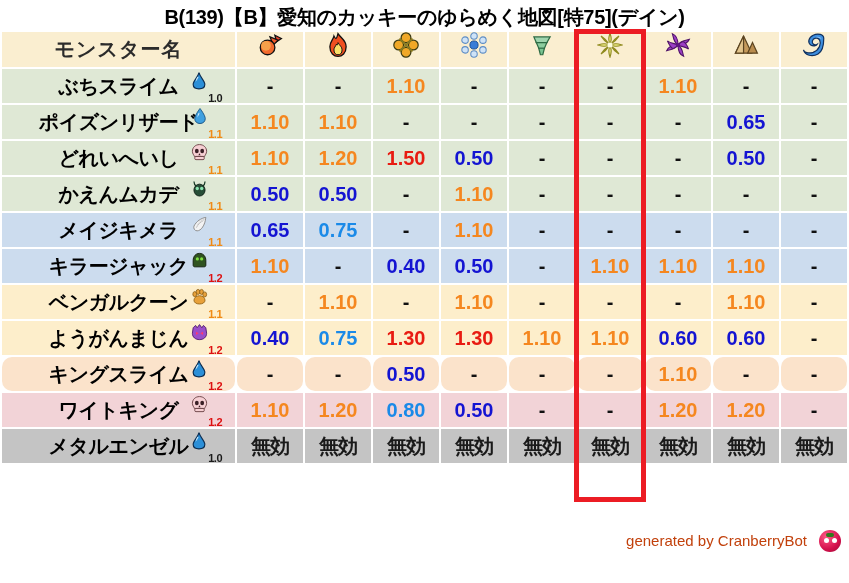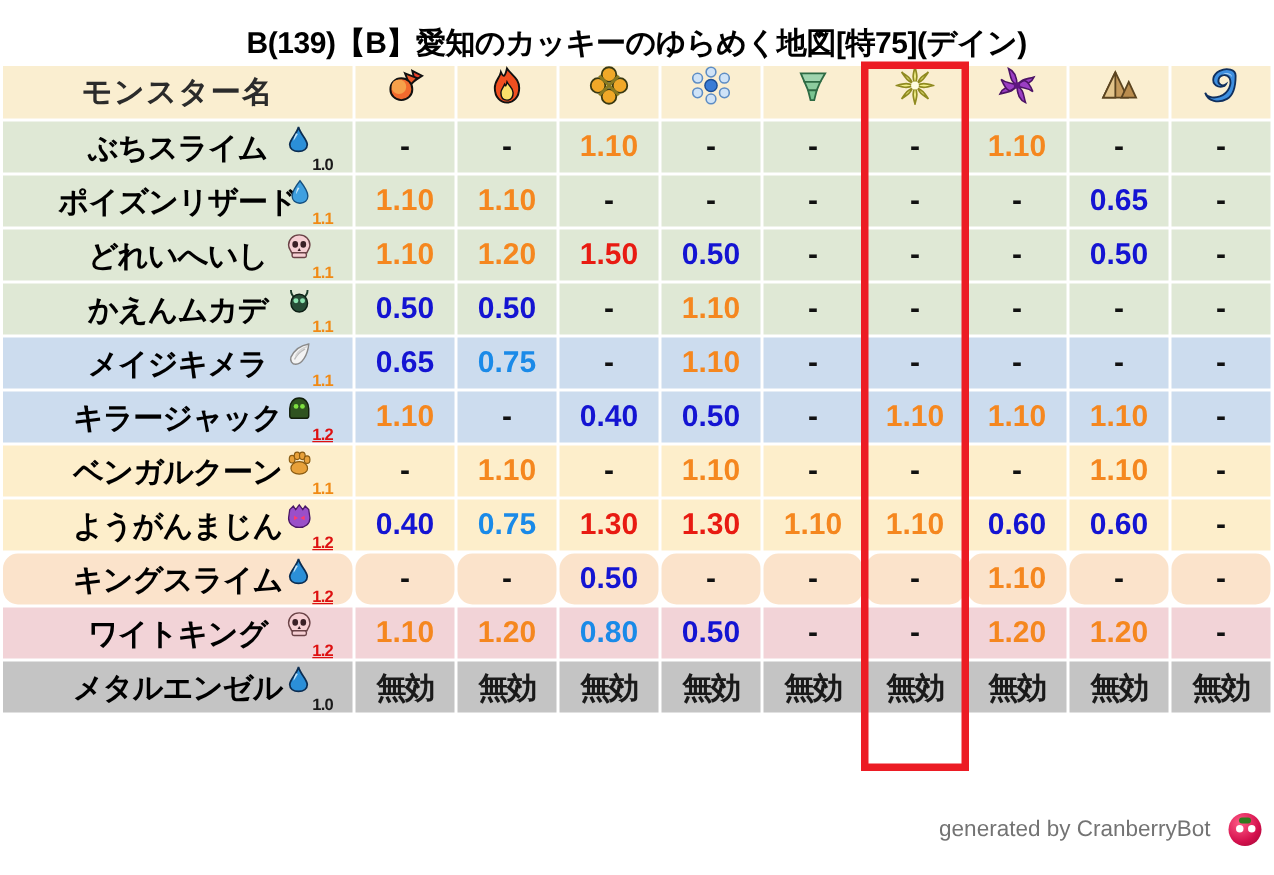--- a/index.html
+++ b/index.html
@@ -8,21 +8,21 @@
     background:#ffffff;
     font-family:"Liberation Sans","DejaVu Sans",sans-serif;
     overflow:hidden;
   }
   #page-title{
     text-align:center;
     font-size:20px;
     font-weight:bold;
     color:#000;
     letter-spacing:-0.3px;
-    padding-top:16px;
+    padding-top:4px;
     height:26px;
     line-height:26px;
     white-space:nowrap;
   }
   #table-wrap{
     position:relative;
     width:849px;
     height:500px;
   }
   table.elem-table{
@@ -114,21 +114,21 @@
   }
   #footer{
     height:30px;
     position:relative;
   }
   #footer .fnote{
     position:absolute;
     right:42px;
     top:2px;
     font-size:15px;
-    color:#737373;
+    color:#c2410c;
     white-space:nowrap;
   }
   #footer .berry{
     position:absolute;
     right:8px;
     top:0px;
     font-size:20px;
     line-height:22px;
   }
   .berry-shape{

